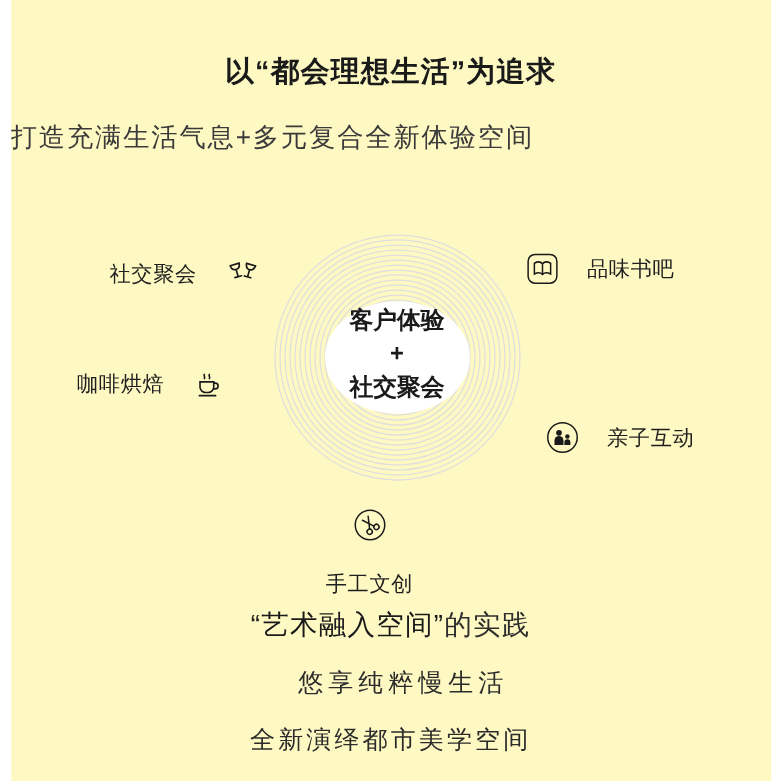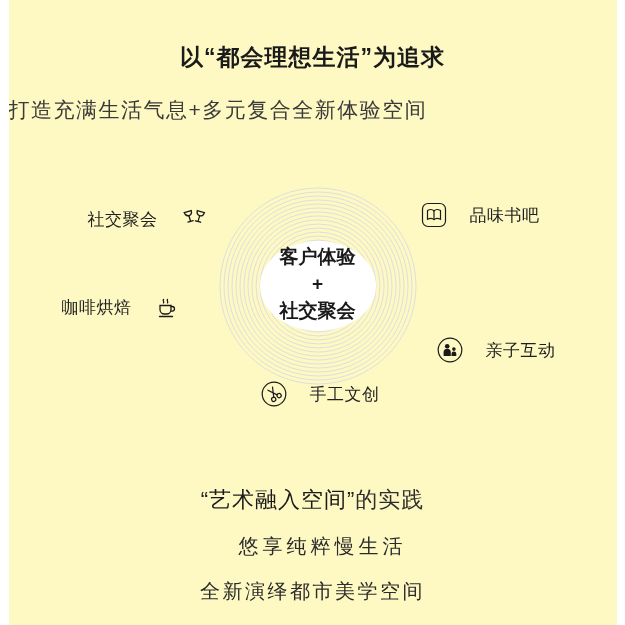--- a/index.html
+++ b/index.html
@@ -56,21 +56,21 @@
     color: #1f1f1f;
     letter-spacing: 0.5px;
     white-space: nowrap;
   }
   .feature .icon { display: flex; align-items: center; }
   .feature svg { display: block; }
   .f-social { top: 207px; right: 410px; }
   .f-book   { top: 202px; left: 412px; }
   .f-coffee { top: 295px; right: 438px; }
   .f-kids   { top: 297px; left: 428px; margin-top: 40px; }
-  .f-craft  { top: 381px; left: 252px; }
+  .f-craft  { top: 407px; left: 252px; flex-direction: column; }
   .footer-line {
     position: absolute;
     left: 0; width: 100%;
     text-align: center;
     color: #2b2b2b;
   }
   .footer-line1 {
     top: 485px;
     font-size: 22px;
     letter-spacing: 1px;

